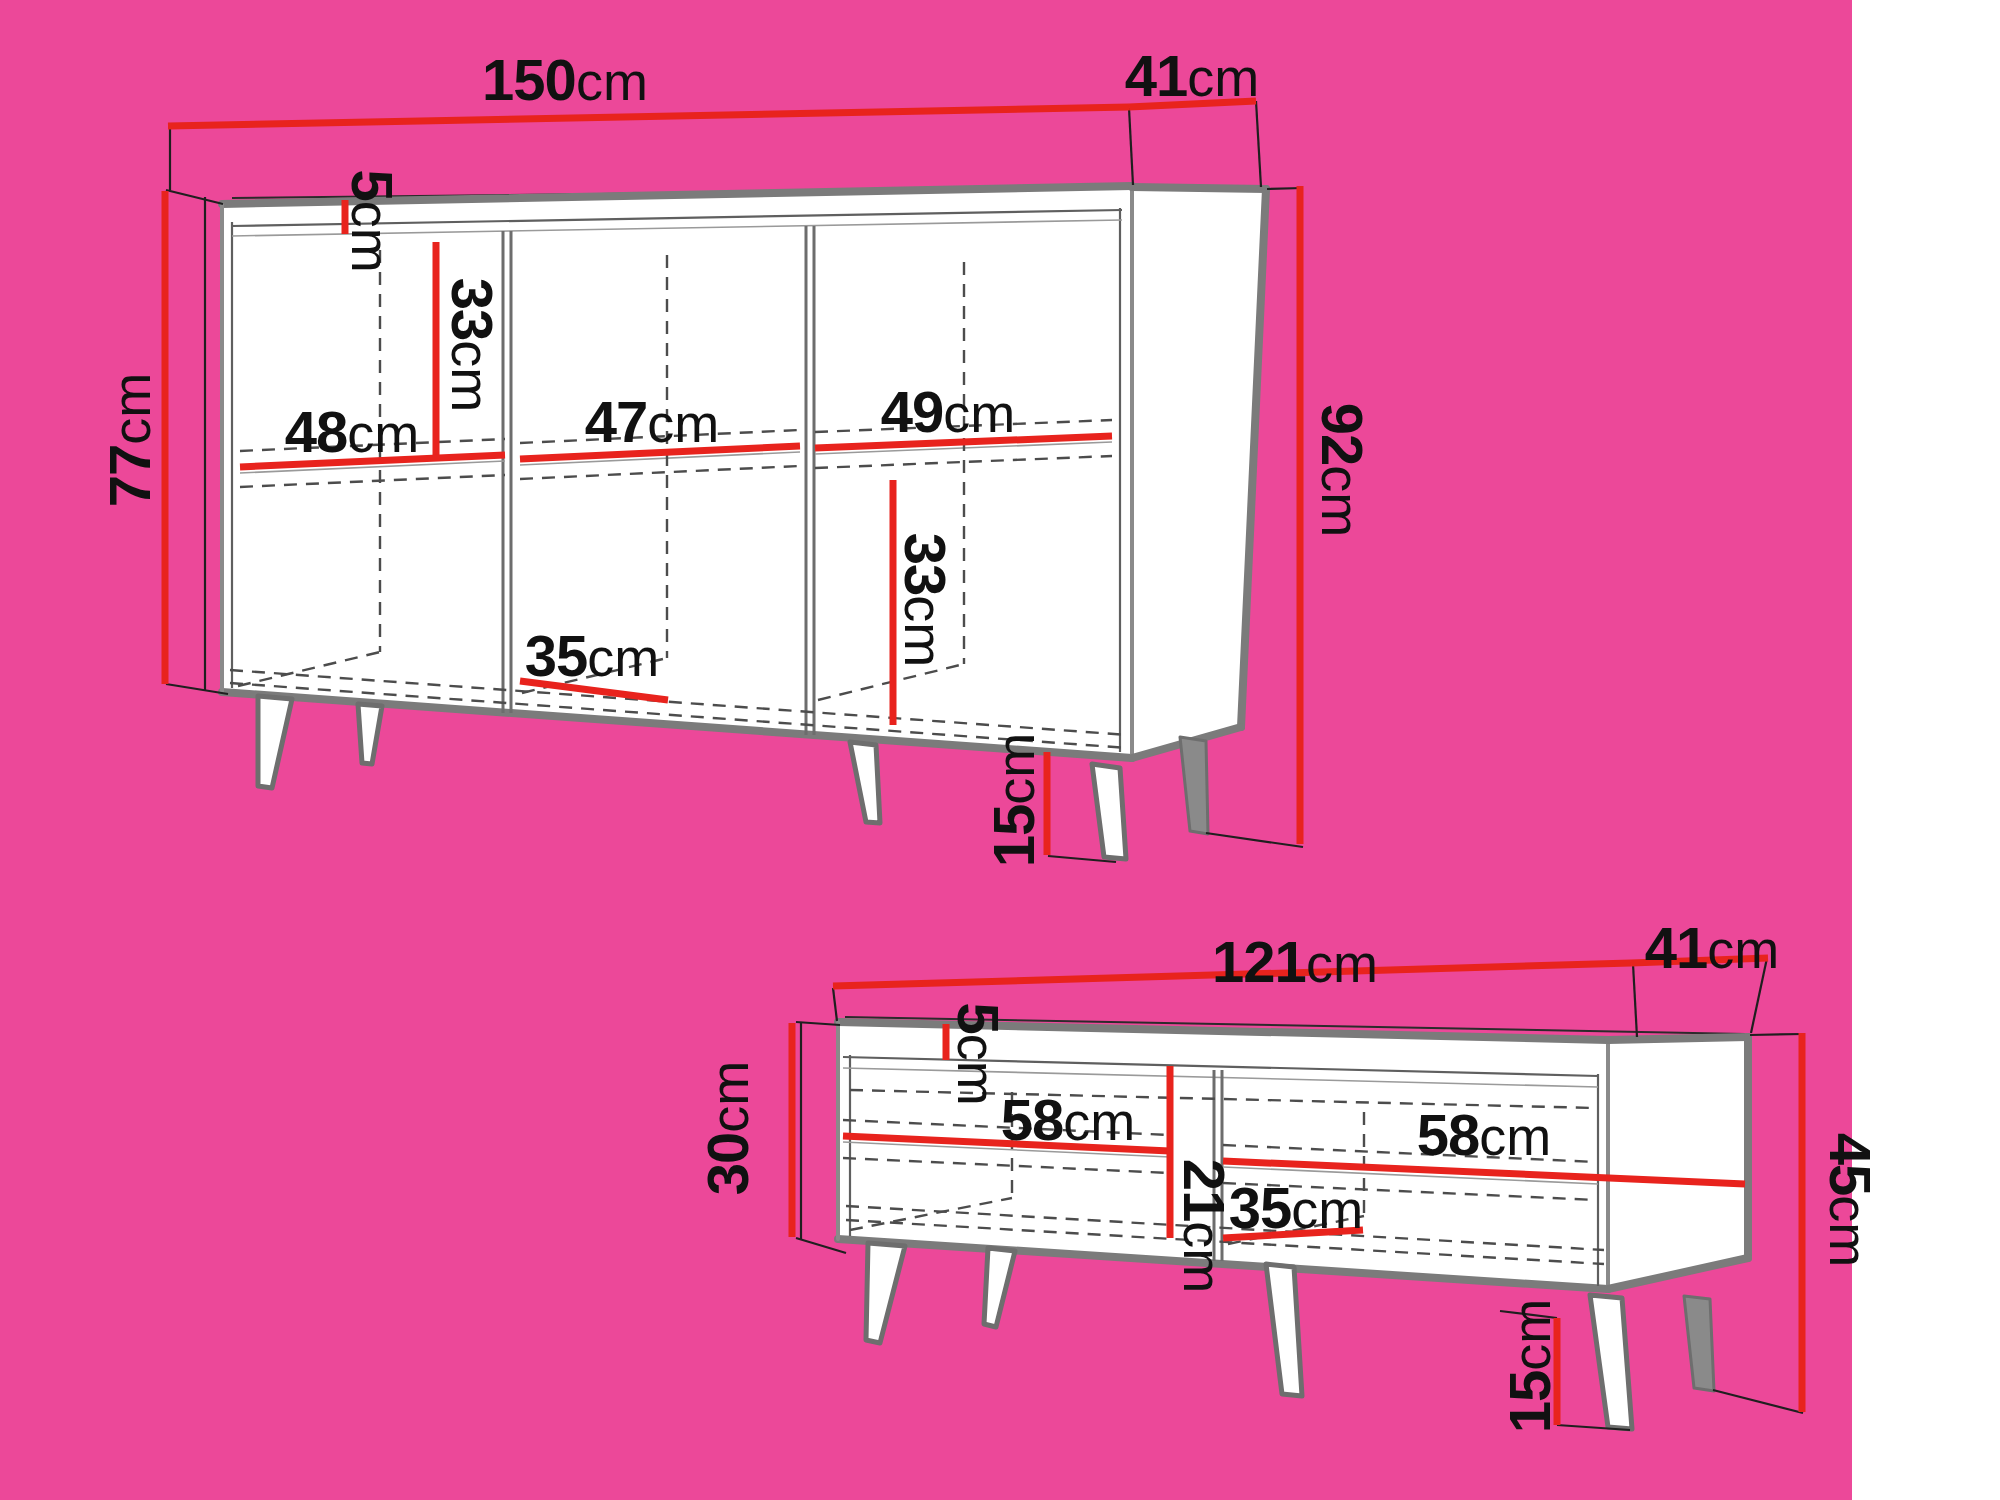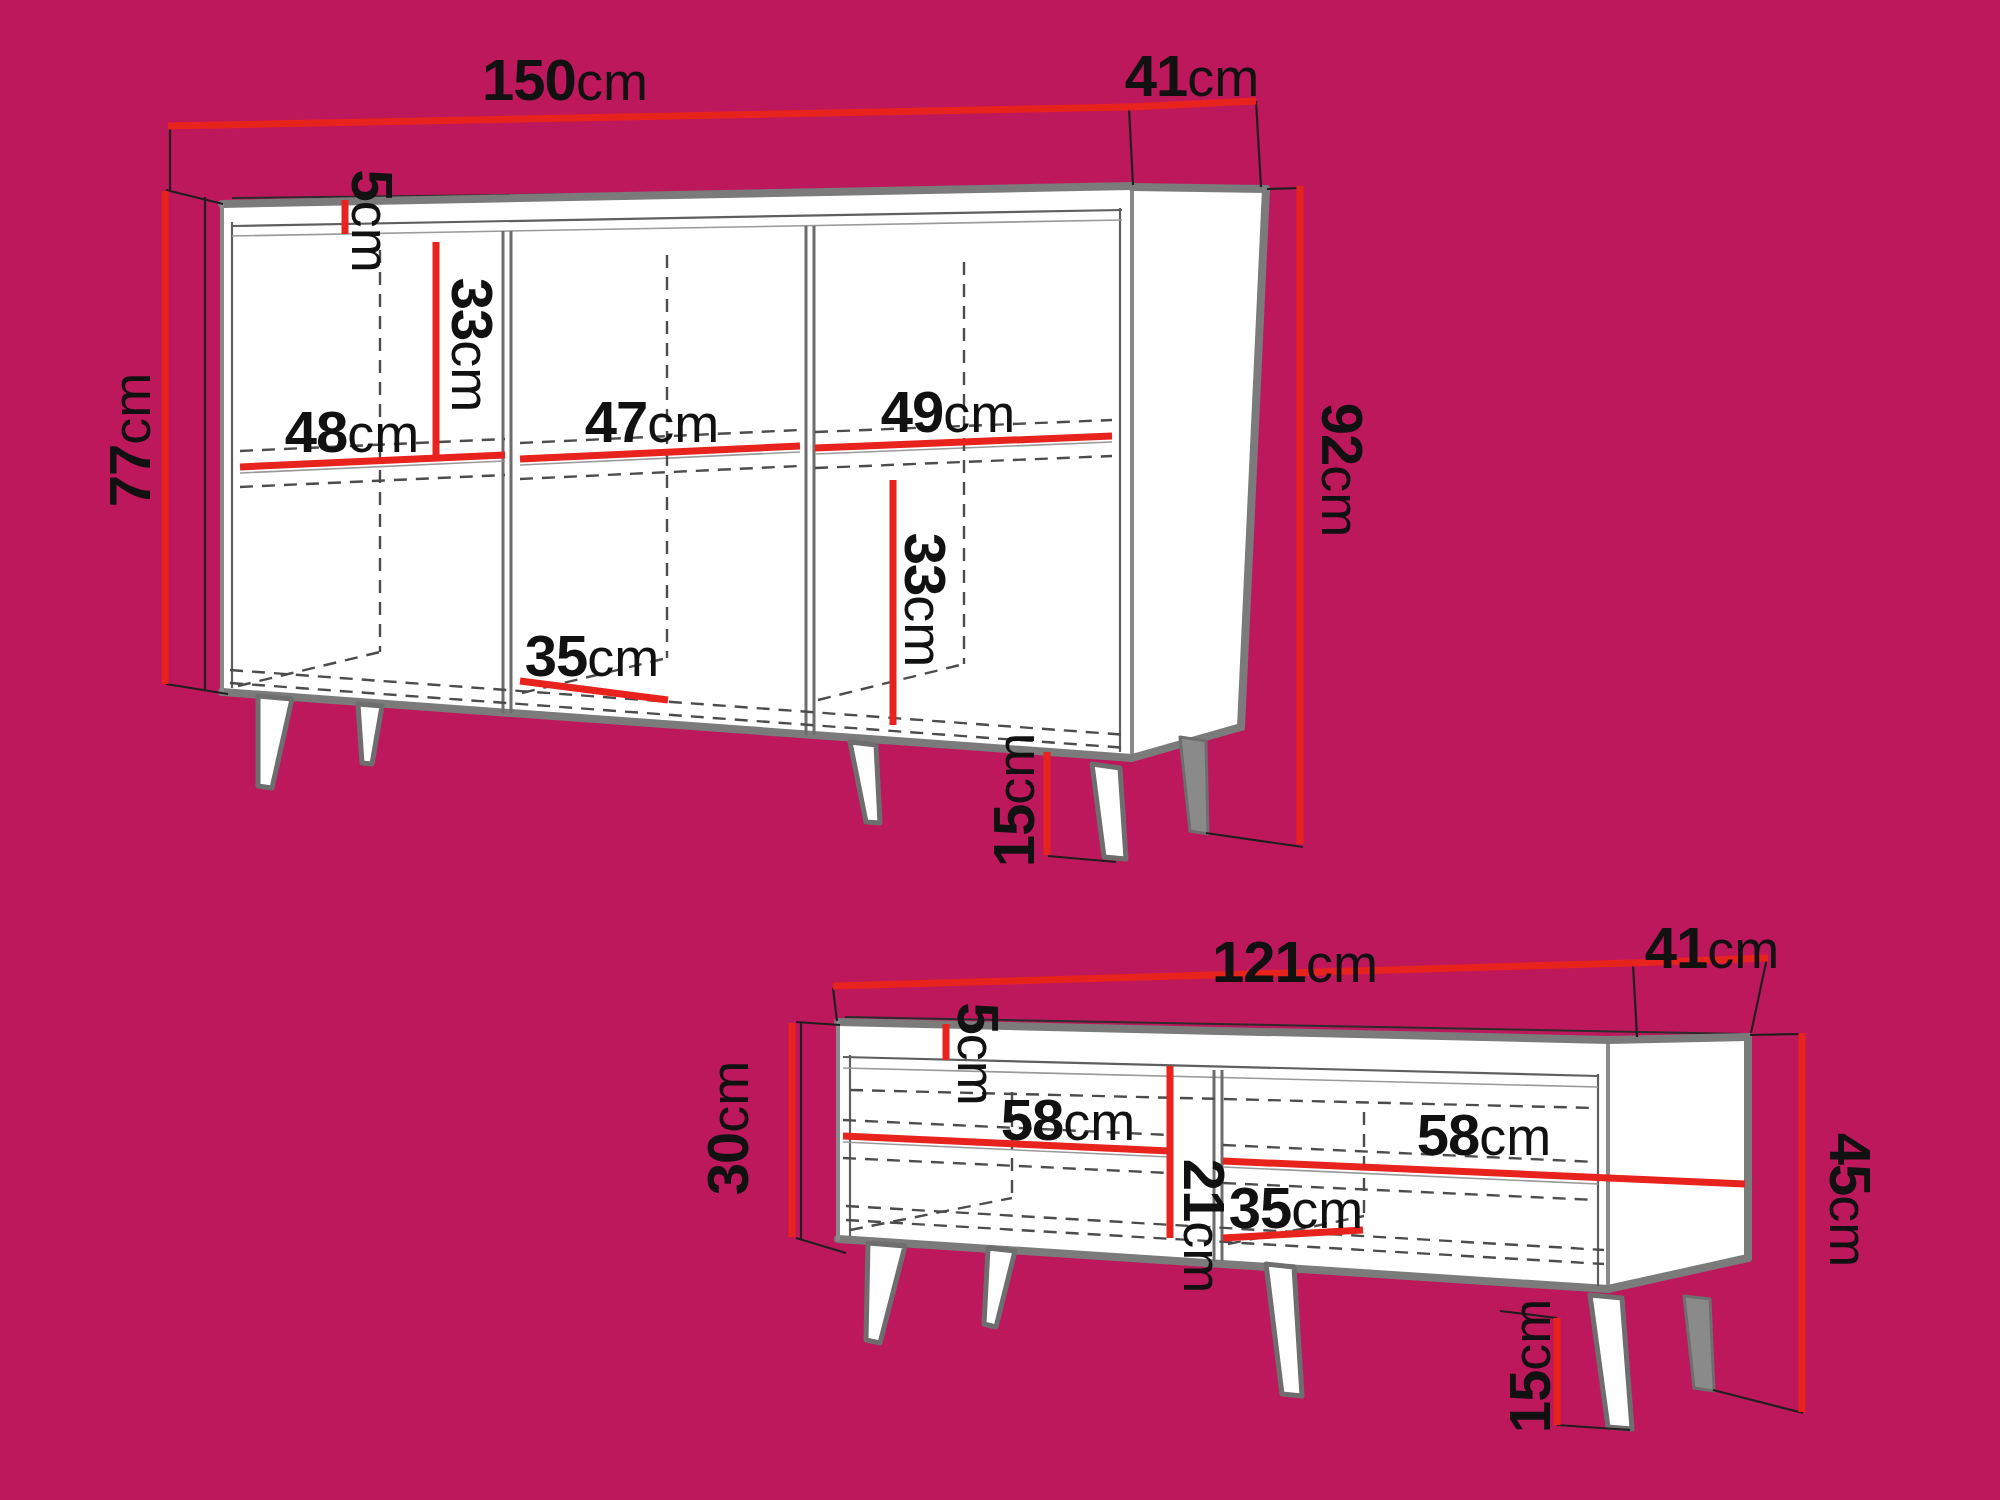--- a/index.html
+++ b/index.html
@@ -1,16 +1,16 @@
 <!DOCTYPE html>
 <html><head>
 <meta charset="utf-8">
 <style>
   html,body{margin:0;padding:0;background:#ffffff;}
-  #stage{width:2000px;height:1500px;position:relative;background:#be185d;
+  #stage{width:1852px;height:1500px;position:relative;background:#ec4899;
          font-family:"Liberation Sans", sans-serif;}
   svg{display:block;}
   .edge     {stroke:#7b7b7b;stroke-width:8;fill:none;stroke-linecap:round;stroke-linejoin:round;}
   .edgeThin {stroke:#8a8a8a;stroke-width:4;fill:none;stroke-linecap:round;}
   .outline  {stroke:#2b2b2b;stroke-width:2;fill:none;}
   .inner    {stroke:#5f5f5f;stroke-width:2.2;fill:none;}
   .innerLt  {stroke:#9a9a9a;stroke-width:1.6;fill:none;}
   .part     {stroke:#6d6d6d;stroke-width:3;fill:none;}
   .dash     {stroke:#4c4c4c;stroke-width:2.4;fill:none;stroke-dasharray:13 9;}
   .red      {stroke:#e8231d;stroke-width:7;fill:none;}

